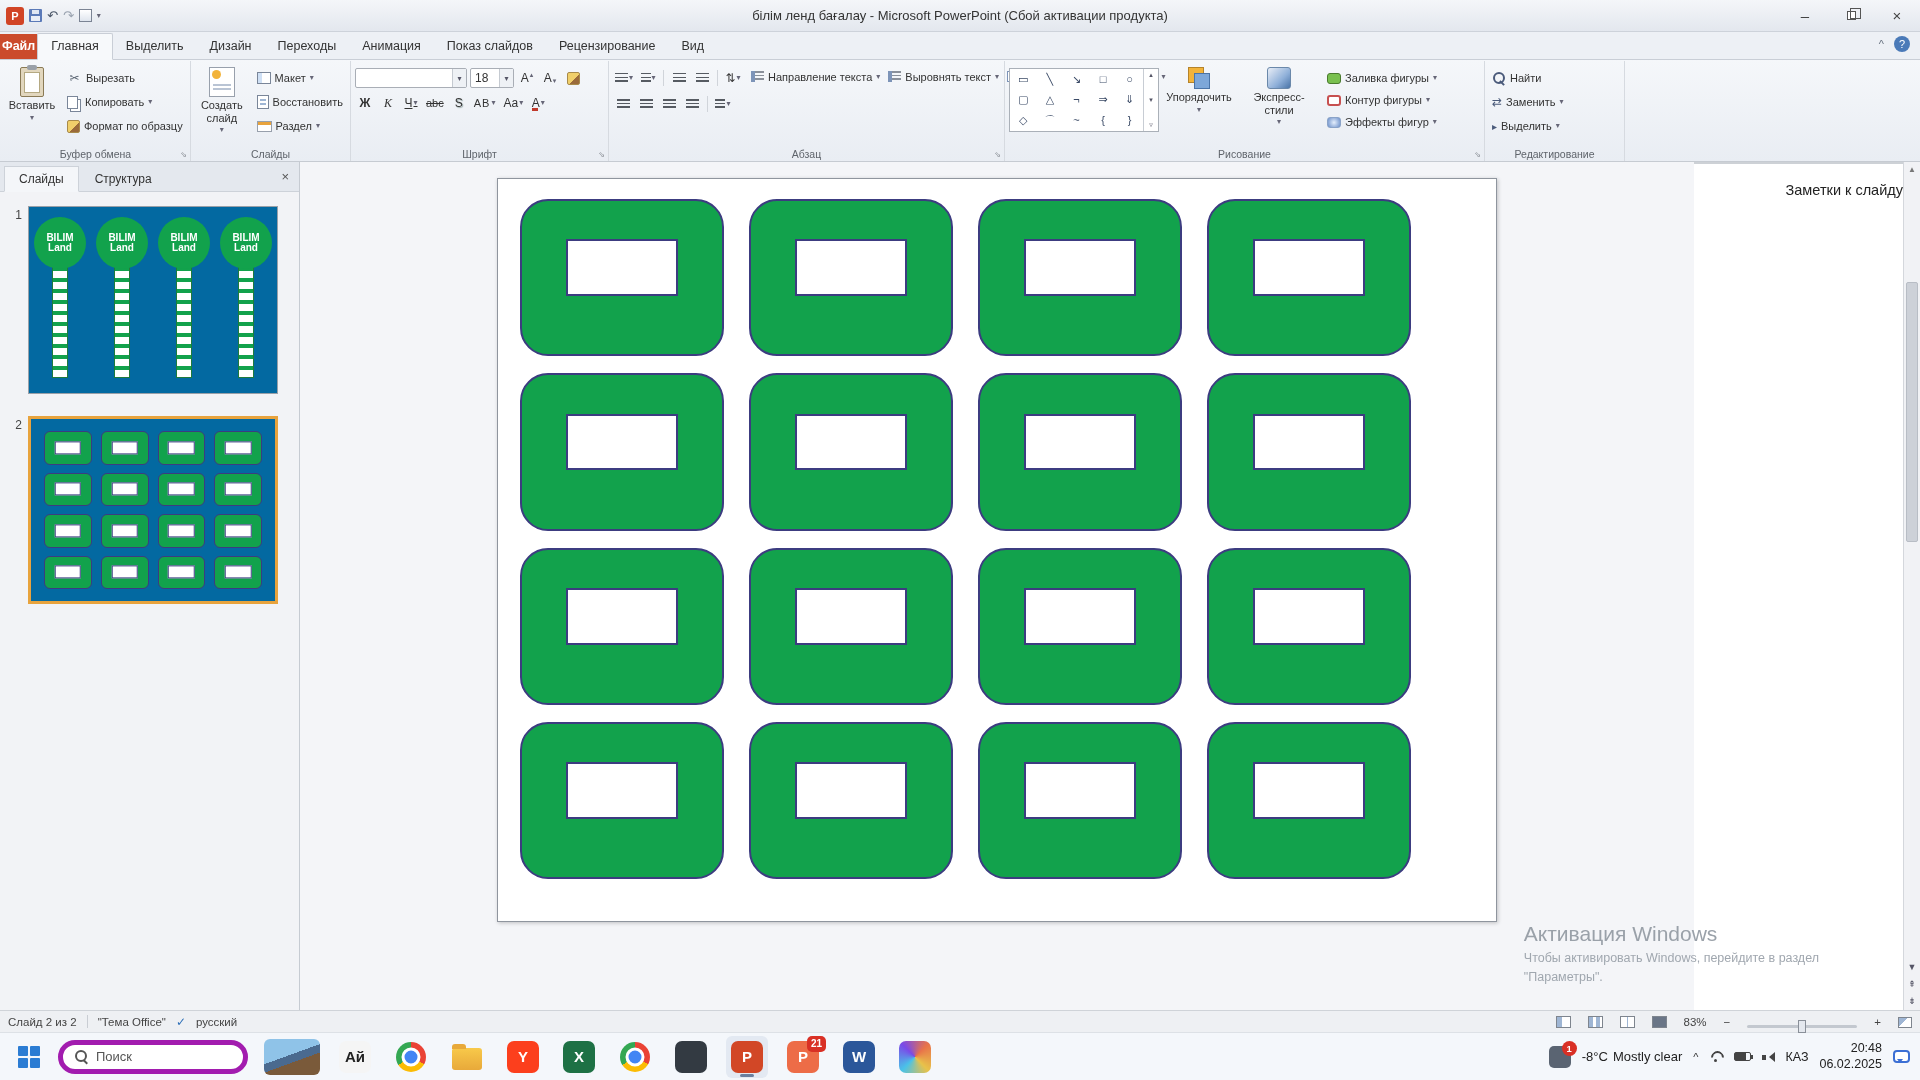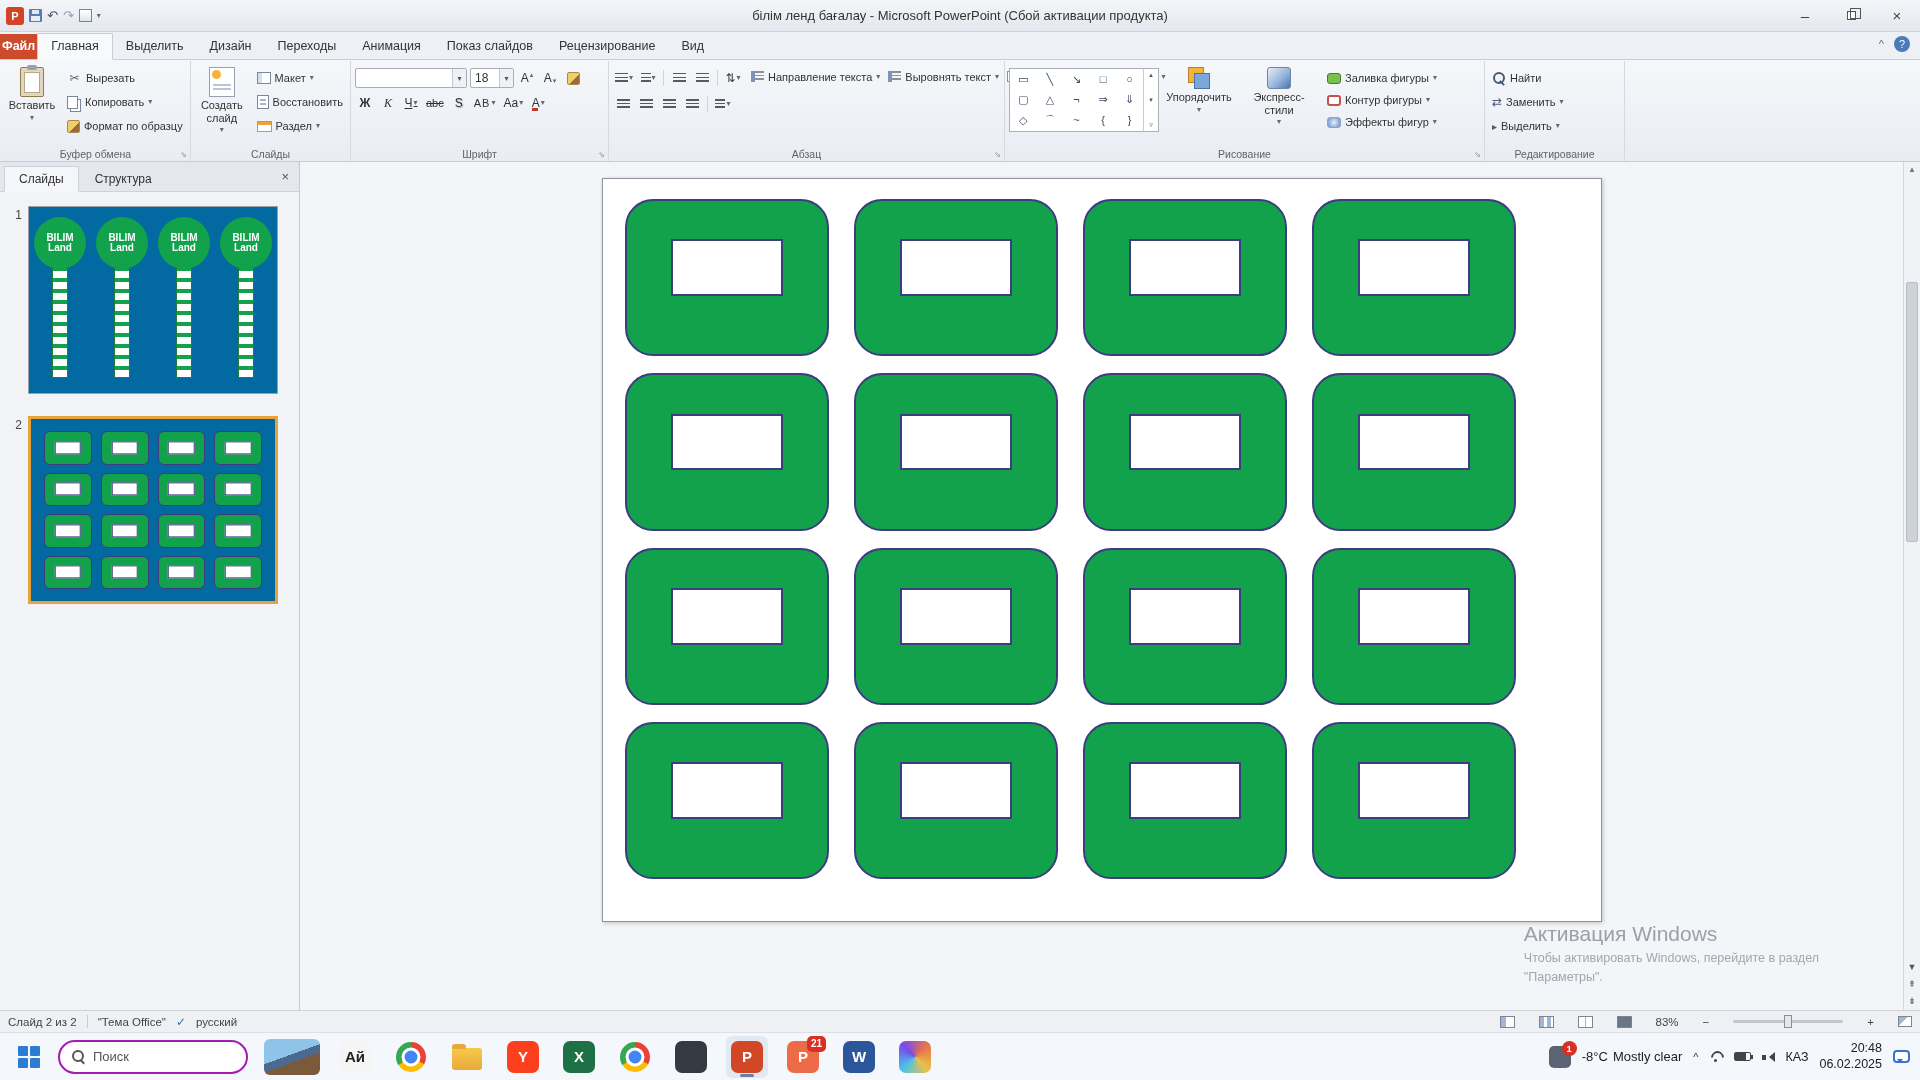--- a/index.html
+++ b/index.html
@@ -132,35 +132,35 @@
 
   .vscroll { width:17px; background:#f1f2f5; border-left:1px solid #d4d7dc; position:relative; flex:0 0 auto; }
   .vs-arrow { position:absolute; left:0; right:0; text-align:center; font-size:8px; color:#777; }
   .vs-thumb { position:absolute; top:120px; left:2px; right:2px; height:260px; background:#cdd1d8; border:1px solid #b8bdc5; border-radius:2px; }
   .vs-bottom { position:absolute; bottom:4px; left:0; right:0; display:flex; flex-direction:column; gap:7px; align-items:center; font-size:9px; color:#556; }
 
   
   .statusbar { height:22px; background:#eef0f3; border-top:1px solid #cfd3d8; display:flex; align-items:center; font-size:11.5px; color:#444; padding:0 8px; gap:10px; flex:0 0 auto; }
   .sb-sep { width:1px; height:13px; background:#c9cdd3; }
   .ic-spell { color:#2d6fb8; font-size:12px; font-weight:bold; }
-  .sb-right { margin-left:auto; display:flex; align-items:center; gap:24px; }
+  .sb-right { margin-left:auto; display:flex; align-items:flex-end; gap:17px; }
   .view-ic { width:15px; height:12px; border:1px solid #7e858e; background:#fff; }
   .view-ic.v1 { background:linear-gradient(90deg,#9fb6d4 35%,#fff 35%); }
   .view-ic.v2 { background:repeating-linear-gradient(90deg,#9fb6d4 0 4px,#fff 4px 7px); }
   .view-ic.v3 { background:linear-gradient(90deg,#fff 45%,#9fb6d4 45% 55%,#fff 55%); }
   .view-ic.v4 { background:#6a7687; }
   .zoom-slider { width:110px; height:3px; background:#c3c8cf; position:relative; border-radius:2px; }
   .zoom-thumb { position:absolute; left:46%; top:-5px; width:8px; height:13px; background:#e4e8ee; border:1px solid #8a9099; }
   .ic-fit { width:14px; height:11px; border:1px solid #7e858e; background:linear-gradient(135deg,#9fb6d4 40%,#fff 40%); }
 
   
   .taskbar { height:48px; background:#f4f7fb; border-top:1px solid #dde1e6; display:flex; align-items:center; padding:0 10px; gap:10px; flex:0 0 auto; }
   .start { width:38px; height:38px; display:grid; grid-template-columns:10px 10px; grid-template-rows:10px 10px; gap:2px; place-content:center; border-radius:6px; }
   .start div { background:#2b7cd3; border-radius:1px; }
-  .searchbox { width:190px; height:34px; background:#fff; border:2px solid #a21caf; border-radius:17px; display:flex; align-items:center; padding:0 12px; gap:8px; font-size:13px; color:#555; }
+  .searchbox { width:190px; height:34px; background:#fff; border:5px solid #a21caf; border-radius:17px; display:flex; align-items:center; padding:0 12px; gap:8px; font-size:13px; color:#555; }
   .mag { width:13px; height:13px; position:relative; flex:0 0 auto; }
   .mag::before { content:""; position:absolute; left:0; top:0; width:8px; height:8px; border:2px solid #555; border-radius:50%; }
   .mag::after { content:""; position:absolute; right:0; bottom:0; width:5px; height:2px; background:#555; transform:rotate(45deg); }
   .widget-img { width:56px; height:36px; border-radius:6px; background:linear-gradient(160deg,#8fc3e8 45%,#4a6a8f 45% 60%,#7a5a3a 60%); }
   .tb-apps { display:flex; gap:14px; align-items:center; margin-left:6px; }
   .tb-app { width:42px; height:42px; border-radius:6px; display:flex; align-items:center; justify-content:center; position:relative; }
   .tb-app.active { background:#e3e9f2; }
   .tb-app.active::after { content:""; position:absolute; bottom:1px; left:50%; transform:translateX(-50%); width:14px; height:3px; background:#6b7f9e; border-radius:2px; }
   .app-glyph { width:32px; height:32px; border-radius:7px; display:flex; align-items:center; justify-content:center; font-weight:bold; font-size:15px; }
   .chrome-icon { width:30px; height:30px; border-radius:50%; background:conic-gradient(#ea4335 0 33%,#fbbc05 0 66%,#34a853 0 100%); position:relative; }
@@ -647,20 +647,23 @@
                 <div class="shape-hole" style="border-color: rgb(60, 60, 128);"></div>
               </div>
             </div>
         </div>
       </div>
       <div class="watermark">
         <div class="wm1">Активация Windows</div>
         <div class="wm2">Чтобы активировать Windows, перейдите в раздел</div>
         <div class="wm3">"Параметры".</div>
       </div>
+      <div class="notes">
+        <span>Заметки к слайду</span>
+      </div>
     </div>
 
     <div class="vscroll">
       <span class="vs-arrow" style="top:3px">▲</span>
       <div class="vs-thumb"></div>
       <div class="vs-bottom">
         <span>▼</span>
         <span>⇞</span>
         <span>⇟</span>
       </div>

